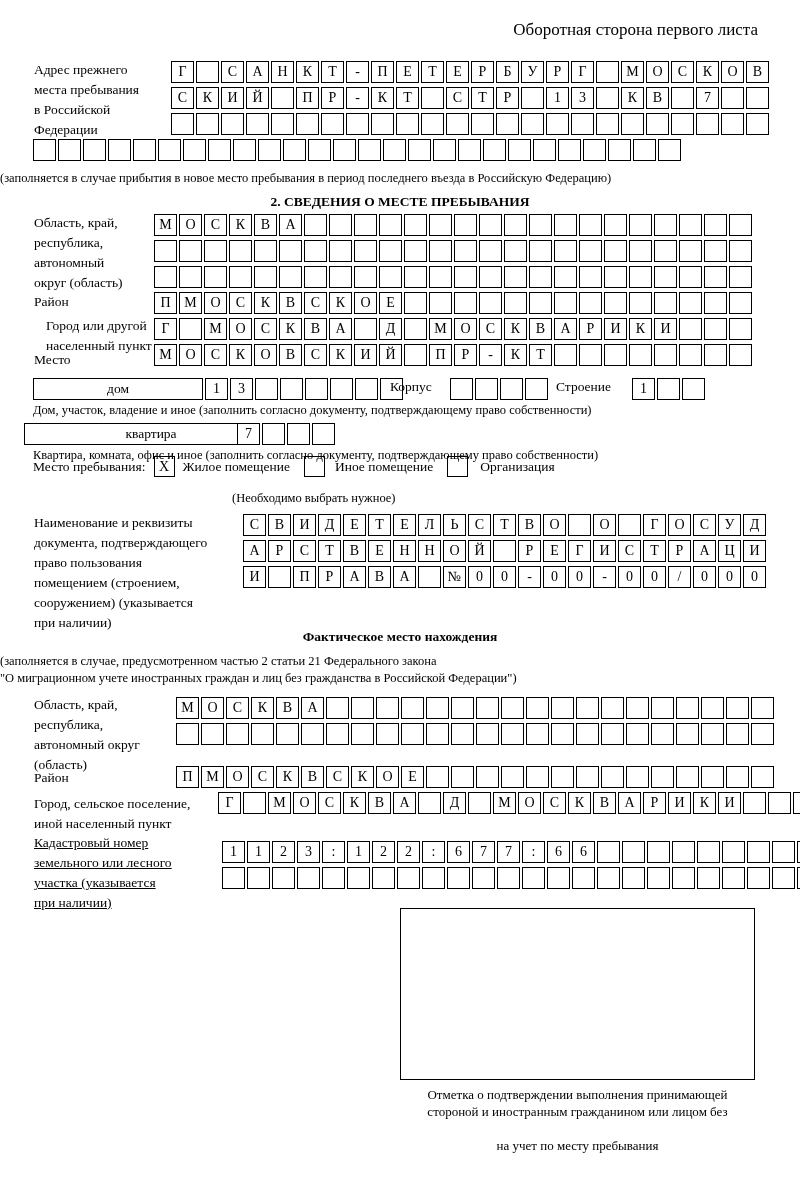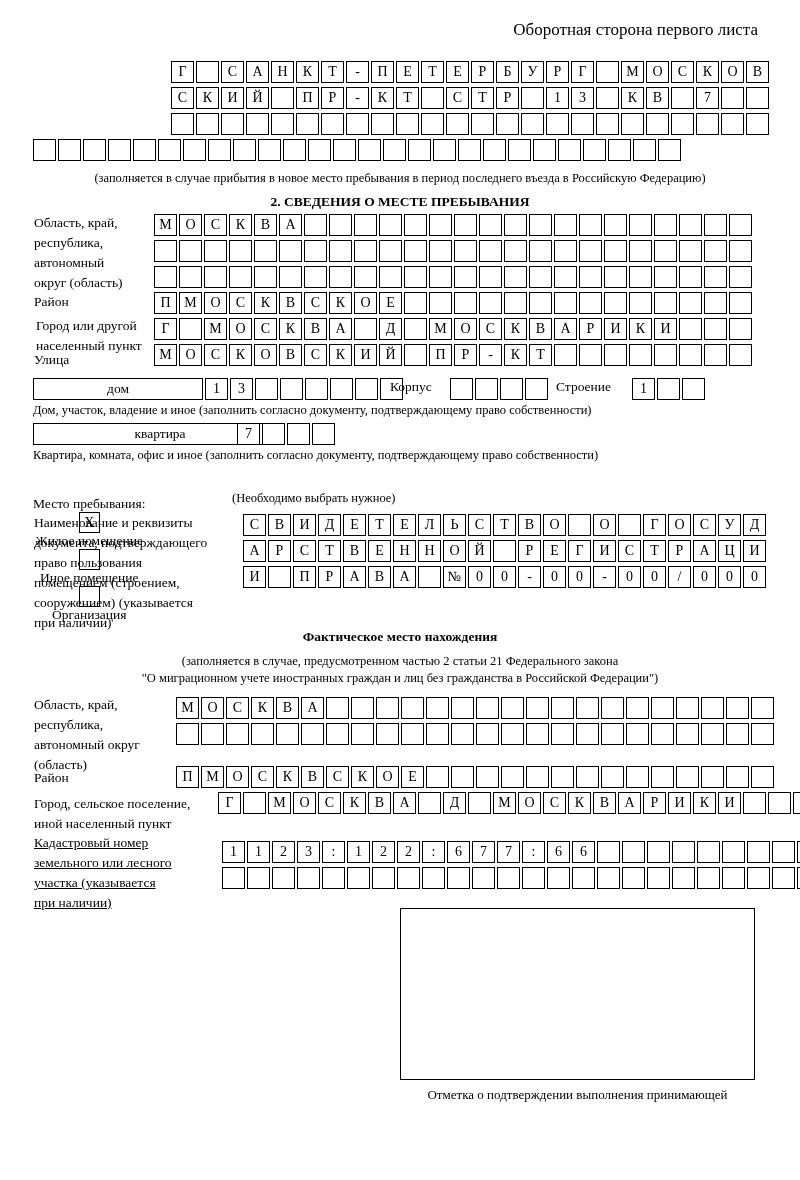--- a/index.html
+++ b/index.html
@@ -36,21 +36,20 @@
   .center-title {
     position: absolute;
     width: 100%;
     text-align: center;
     font-weight: bold;
     font-size: 13.5px;
   }
   .center-note {
     position: absolute;
     width: 100%;
-    text-align: center;
     font-size: 12.5px;
     line-height: 17px;
   }
   
   .row {
     position: absolute;
     display: flex;
   }
   .cell {
     width: 23px;
@@ -104,20 +103,24 @@
     line-height: 17px;
   }
 </style>
 </head>
 <body>
 
 <div class="page">
 
   <div class="hdr-right">Оборотная сторона первого листа</div>
 
+  <div class="lbl" style="left:34px; top:60px;">Адрес прежнего
+места пребывания
+в Российской
+Федерации</div>
 
   <div class="row" id="prev-row-0" style="left:171px; top:61px;">
       <div class="cell">Г</div>
       <div class="cell blank"></div>
       <div class="cell">С</div>
       <div class="cell">А</div>
       <div class="cell">Н</div>
       <div class="cell">К</div>
       <div class="cell">Т</div>
       <div class="cell">-</div>
@@ -327,21 +330,21 @@
       <div class="cell blank"></div>
       <div class="cell blank"></div>
       <div class="cell blank"></div>
       <div class="cell blank"></div>
       <div class="cell blank"></div>
       <div class="cell blank"></div>
       <div class="cell blank"></div>
       <div class="cell blank"></div>
     </div>
 
-  <div class="lbl" style="left:36px; top:316px;">Город или другой
+  <div class="lbl" style="left:46px; top:316px;">Город или другой
 населенный пункт</div>
   <div class="row" id="s2-city" style="left:154px; top:318px;">
       <div class="cell">Г</div>
       <div class="cell blank"></div>
       <div class="cell">М</div>
       <div class="cell">О</div>
       <div class="cell">С</div>
       <div class="cell">К</div>
       <div class="cell">В</div>
       <div class="cell">А</div>
@@ -356,21 +359,21 @@
       <div class="cell">А</div>
       <div class="cell">Р</div>
       <div class="cell">И</div>
       <div class="cell">К</div>
       <div class="cell">И</div>
       <div class="cell blank"></div>
       <div class="cell blank"></div>
       <div class="cell blank"></div>
     </div>
 
-  <div class="lbl" style="left:34px; top:350px;">Улица</div>
+  <div class="lbl" style="left:34px; top:350px;">Место</div>
   <div class="row" id="s2-street" style="left:154px; top:344px;">
       <div class="cell">М</div>
       <div class="cell">О</div>
       <div class="cell">С</div>
       <div class="cell">К</div>
       <div class="cell">О</div>
       <div class="cell">В</div>
       <div class="cell">С</div>
       <div class="cell">К</div>
       <div class="cell">И</div>
@@ -411,30 +414,30 @@
     </div>
   <div class="lbl" style="left:556px; top:377px;">Строение</div>
   <div class="row" id="s2-stroenie" style="left:632px; top:378px;">
       <div class="cell">1</div>
       <div class="cell blank"></div>
       <div class="cell blank"></div>
     </div>
 
   <div class="lbl small" style="left:33px; top:400px;">Дом, участок, владение и иное (заполнить согласно документу, подтверждающему право собственности)</div>
 
-  <div class="boxlabel" style="left:33px; top:423px; width:230px;padding-left:24px;">квартира</div>
+  <div class="boxlabel" style="left:24px; top:423px; width:230px;padding-left:24px;">квартира</div>
   <div class="row" id="s2-flat" style="left:237px; top:423px;">
       <div class="cell">7</div>
       <div class="cell blank"></div>
       <div class="cell blank"></div>
       <div class="cell blank"></div>
     </div>
   <div class="lbl small" style="left:33px; top:445px;">Квартира, комната, офис и иное (заполнить согласно документу, подтверждающему право собственности)</div>
 
-  <div class="inline-row" style="left:33px; top:496px;flex-direction:column;">
+  <div class="inline-row" style="left:33px; top:456px;">
     <span>Место пребывания:</span>
     <span class="gap" style="width:8px;"></span>
     <span class="chk">X</span>
     <span class="gap" style="width:8px;"></span>
     <span>Жилое помещение</span>
     <span class="gap" style="width:14px;"></span>
     <span class="chk"></span>
     <span class="gap" style="width:10px;"></span>
     <span>Иное помещение</span>
     <span class="gap" style="width:14px;"></span>
@@ -690,14 +693,16 @@
       <div class="cell blank"></div>
       <div class="cell blank"></div>
       <div class="cell blank"></div>
       <div class="cell blank"></div>
       <div class="cell blank"></div>
       <div class="cell blank"></div>
     </div>
 
   <div class="stampbox" style="left:400px; top:908px; width:355px; height:172px;"></div>
   <div class="footnote" style="left:400px; top:1086px; width:355px;">Отметка о подтверждении выполнения принимающей</div>
+  <div class="footnote" style="left:400px; top:1103px; width:355px;">стороной и иностранным гражданином или лицом без</div>
+  <div class="footnote" style="left:400px; top:1137px; width:355px;">на учет по месту пребывания</div>
 
 </div>
 
 </body></html>

